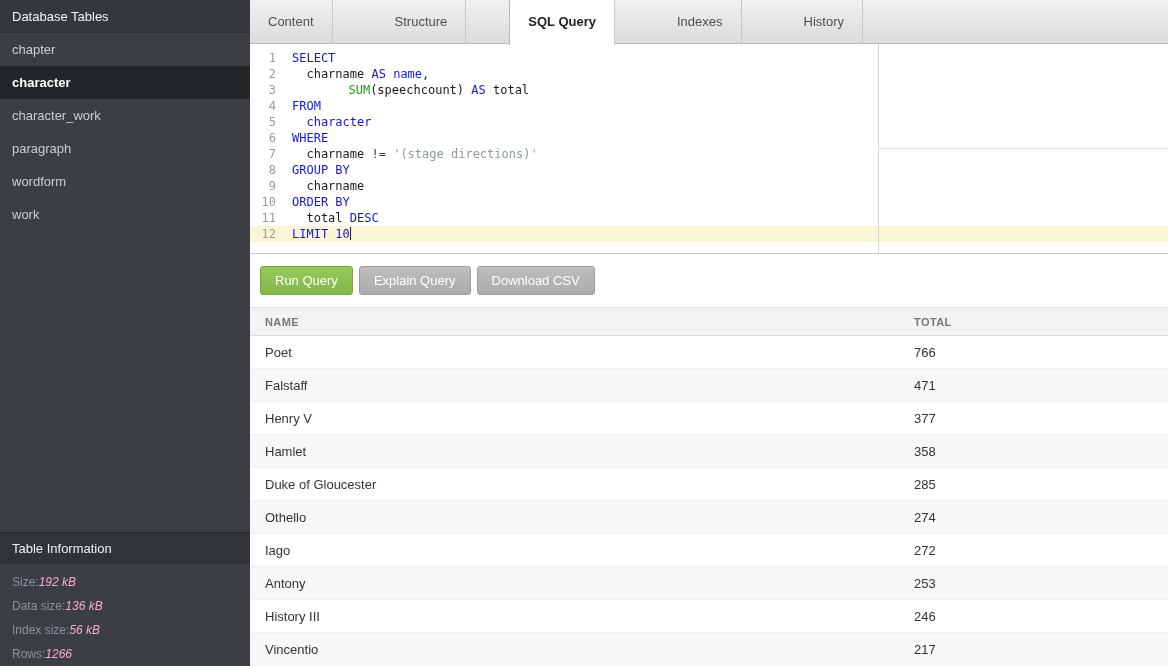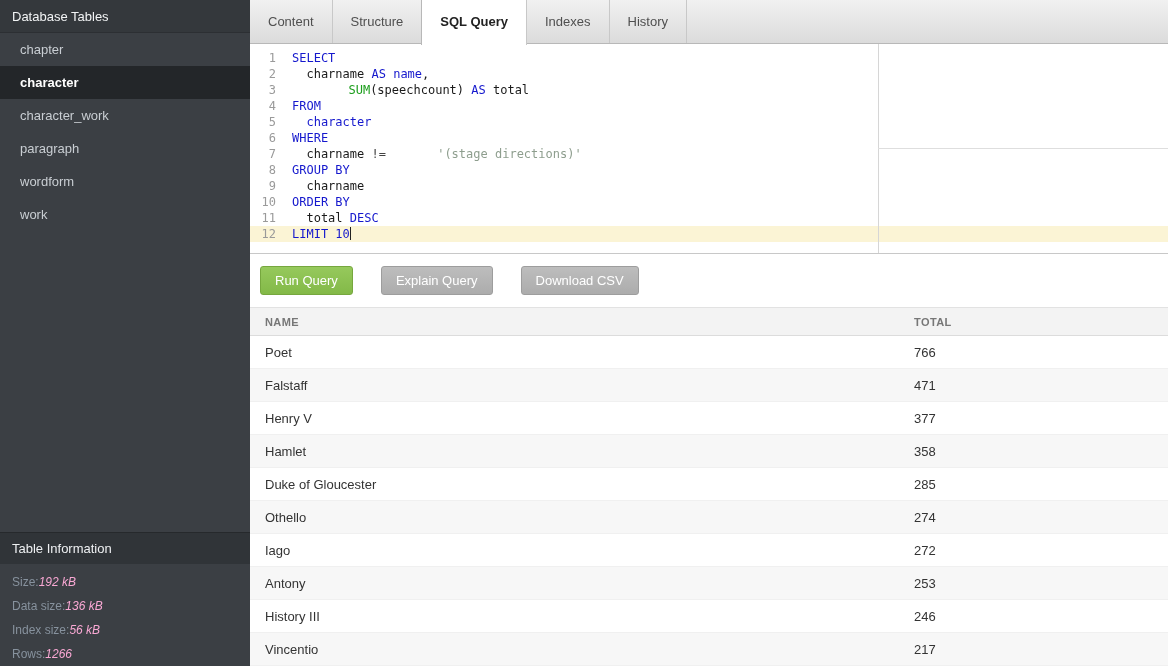--- a/index.html
+++ b/index.html
@@ -6,66 +6,66 @@
   html,body { width:1168px; height:666px; overflow:hidden; background:#fff;
               font-family:"Liberation Sans", sans-serif; }
   .app { display:flex; width:1168px; height:666px; }
 
   
   .sidebar { width:250px; flex-shrink:0; background:#3b3f44; color:#c9ced3;
              display:flex; flex-direction:column; }
   .sb-header { height:33px; line-height:33px; padding-left:12px; font-size:13px;
                color:#f2f4f5; background:#34383c; border-bottom:1px solid #2c2f33; }
   .sb-list { list-style:none; }
-  .sb-item { height:33px; line-height:33px; padding-left:20px; font-size:13px;
+  .sb-item { height:33px; line-height:33px; padding-left:12px; font-size:13px;
              color:#c9ced3; cursor:pointer; }
   .sb-item.selected { background:#232629; color:#ffffff; font-weight:bold; }
   .sb-spacer { flex:1; }
   .sb-info-header { height:32px; line-height:32px; padding-left:12px; font-size:13px;
                     color:#eef0f2; background:#303438; border-top:1px solid #26292c; }
   .sb-info { padding:6px 12px 0 12px; font-size:12px; }
   .info-row { height:24px; line-height:24px; white-space:nowrap; }
   .info-label { color:#87929e; }
   .info-value { color:#f9a8d4; margin-left:0;font-style:italic; }
 
   
   .main { flex:1; display:flex; flex-direction:column; min-width:0; }
 
   
   .tabbar { height:44px; background:linear-gradient(#f1f1f1,#dbdbdb);
-            border-bottom:1px solid #b8b8b8; display:flex; position:relative; }
+            border-bottom:1px solid #b8b8b8; display:flex; position:relative;gap:44px; }
   .tab { padding:0 18px; line-height:44px; font-size:13px; color:#4f4f4f;
          border-right:1px solid #c8c8c8; cursor:pointer; }
   .tab.active { background:#ffffff; color:#222; font-weight:bold;
                 height:45px; border-left:1px solid #b8b8b8; margin-left:-1px; z-index:2; }
 
   
   .editor-area { position:relative; height:211px; border-bottom:1px solid #c8c8c8;
                  padding-top:6px; background:#fff;
                  font-family:"DejaVu Sans Mono", monospace; font-size:12px; }
   .cm-line { display:flex; height:16px; line-height:16px; }
   .cm-line.active-line { background:#fbf4d5; }
   .gutter { width:36px; padding-right:10px; text-align:right; color:#9a9a9a;
             flex-shrink:0; }
   .code { padding-left:6px; white-space:pre; color:#1a1a1a; }
   .tk-kw  { color:#1518cd; }
   .tk-fn  { color:#1d9e1d;margin-left:42px; }
-  .tk-str { color:#8e9e8e;margin-left:44px; }
+  .tk-str { color:#8e9e8e; }
   .tk-op  { color:#444444; }
   .tk-num { color:#1518cd; }
   .tk-pl  { color:#1a1a1a; }
   .cursor { display:inline-block; width:1px; height:13px; background:#222;
             vertical-align:-2px; }
   .ruler { position:absolute; top:0; bottom:0; left:628px; width:1px;
            background:#d6d6d6; }
   .right-hline { position:absolute; top:104px; left:628px; right:0; height:1px;
                  background:#dedede; }
 
   
-  .actions { height:53px; display:flex; align-items:center; gap:28px;
+  .actions { height:53px; display:flex; align-items:center; gap:6px;
              padding-left:10px; background:#fff; }
   .btn { height:29px; padding:0 14px; border-radius:3px; font-size:13px;
          color:#fff; cursor:pointer; font-family:"Liberation Sans",sans-serif; }
   .btn-primary { background:linear-gradient(#96c95c,#83b948); border:1px solid #76a73e; }
   .btn-secondary { background:linear-gradient(#bdbdbd,#acacac); border:1px solid #9d9d9d; }
 
   
   table.results { width:100%; border-collapse:collapse; table-layout:fixed;
                   font-size:13px; color:#333; }
   .results th { width:auto; height:28px; background:#f3f3f3;

